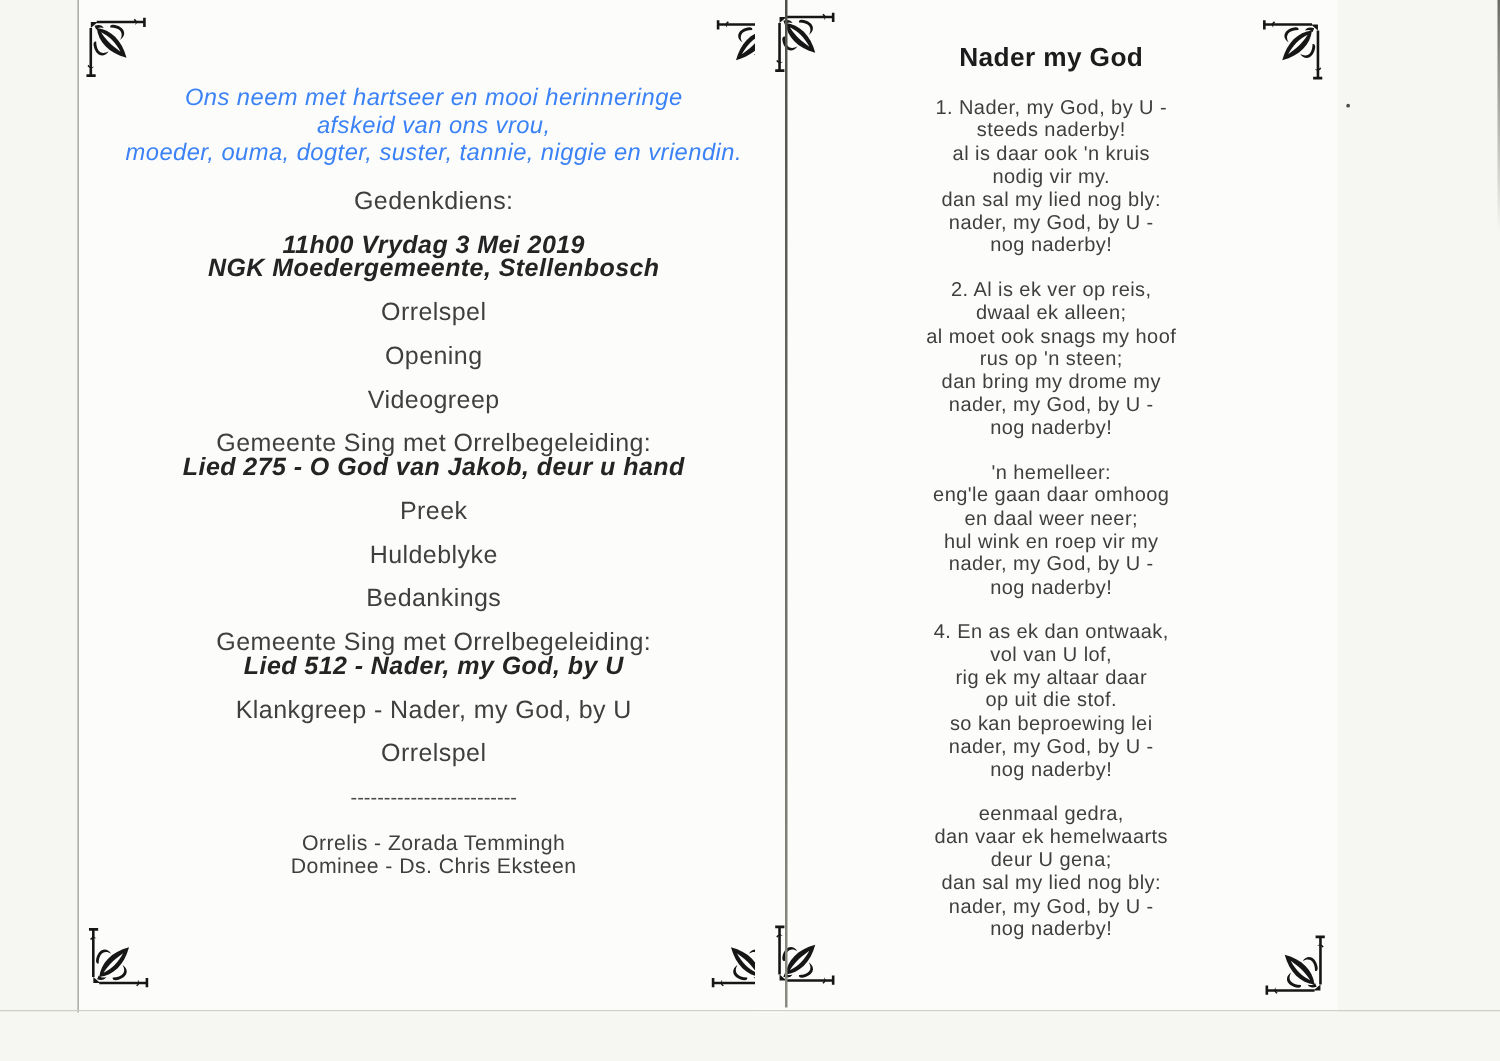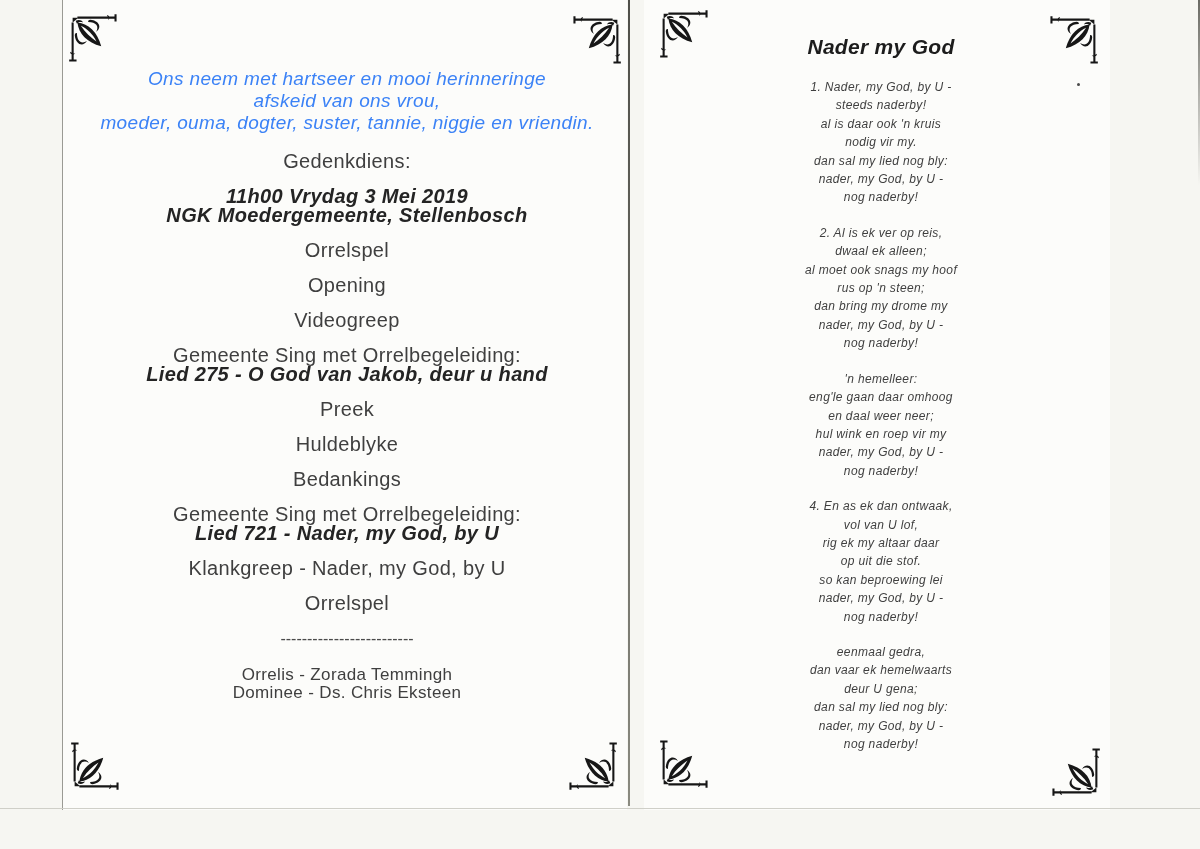--- a/index.html
+++ b/index.html
@@ -20,21 +20,21 @@
     letter-spacing: 0.35px;
     overflow: hidden;
   }
   .scan { position:relative; width:1200px; height:849px; background:var(--margin-shade); }
   .page {
     position:absolute; top:0; height:810px;
     background:var(--paper);
     text-align:center;
   }
   .page-left  { left:63px;  width:564px; padding-left:4px; }
-  .page-right { left:644px; width:466px; padding-left:8px;font-style:italic; }
+  .page-right { left:604px; width:466px; padding-left:8px; }
 
   
   .edge-left   { position:absolute; left:62px; top:0; width:1px; height:810px; background:var(--edge-line); }
   .gutter-line { position:absolute; left:628px; top:0; width:2px; height:806px;
                  background:linear-gradient(180deg,#4f4f49 0%, #6d6d65 55%, #8a8a80 100%); }
   .edge-bottom { position:absolute; left:0; top:808px; width:1200px; height:1px; background:#cfcfc8; }
   .edge-right  { position:absolute; left:1198px; top:0; width:2px; height:185px;
                  background:linear-gradient(180deg,#6a6a64, rgba(106,106,100,0)); }
   .speck { position:absolute; left:1077px; top:83px; width:3px; height:3px; border-radius:50%; background:#4a4a4a; }
 
@@ -70,21 +70,21 @@
 
   
   .hymn-title {
     margin-top:34px;
     font-size:21px;
     line-height:26px;
     font-weight:700;
     color:#1c1c1c;
     letter-spacing:0.3px;
   }
-  .verses { margin-top:18px; font-size:12px; line-height:18.4px; }
+  .verses { margin-top:18px; font-size:16px; line-height:18.4px; }
   .verse  { margin-bottom:17px; }
 </style>
 </head>
 <body>
 
 <svg width="0" height="0" style="position:absolute" aria-hidden="true">
   <symbol id="corner-flourish" viewBox="0 0 60 60">
     <g stroke="currentColor" stroke-width="2.4" fill="none">
 
       <path d="M6.5 12 L6.5 56 M2.5 56 L11 56"></path>
@@ -184,21 +184,21 @@
 
         <div class="group">
 
             <div class="prog-line" data-style="">Bedankings</div>
           </div>
 
         <div class="group">
 
             <div class="prog-line" data-style="">Gemeente Sing met Orrelbegeleiding:</div>
 
-            <div class="prog-line" data-style="em">Lied 721 - Nader, my God, by U</div>
+            <div class="prog-line" data-style="em">Lied 512 - Nader, my God, by U</div>
           </div>
 
         <div class="group">
 
             <div class="prog-line" data-style="">Klankgreep - Nader, my God, by U</div>
           </div>
 
         <div class="group">
 
             <div class="prog-line" data-style="">Orrelspel</div>

